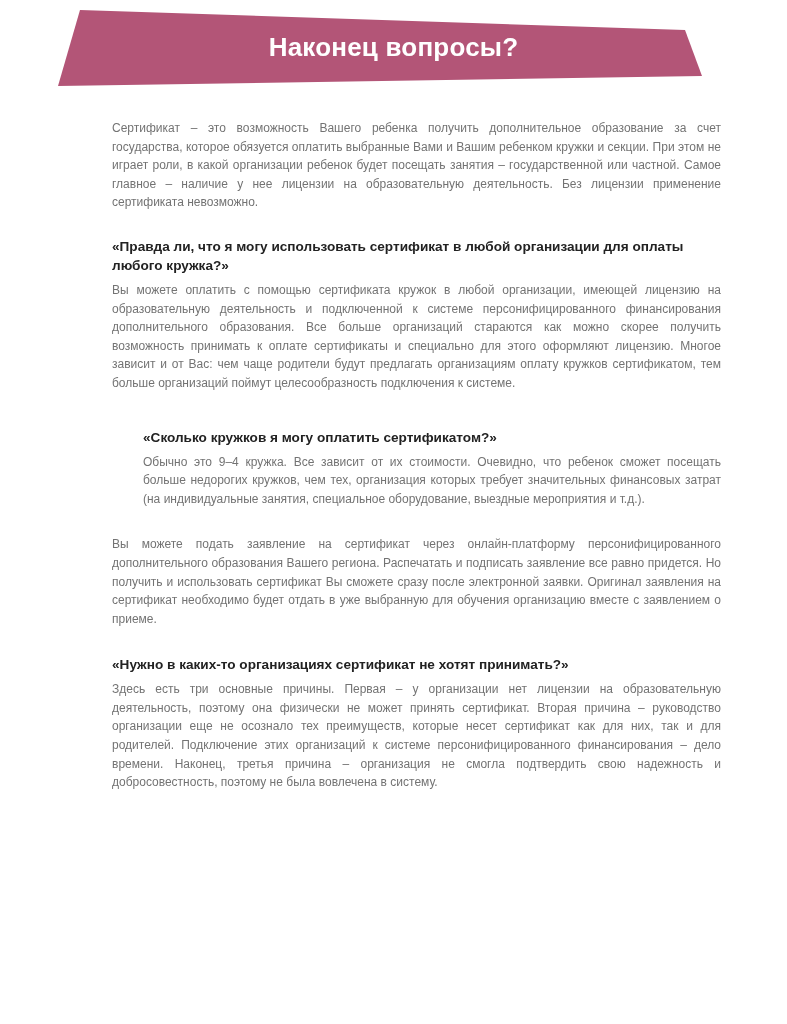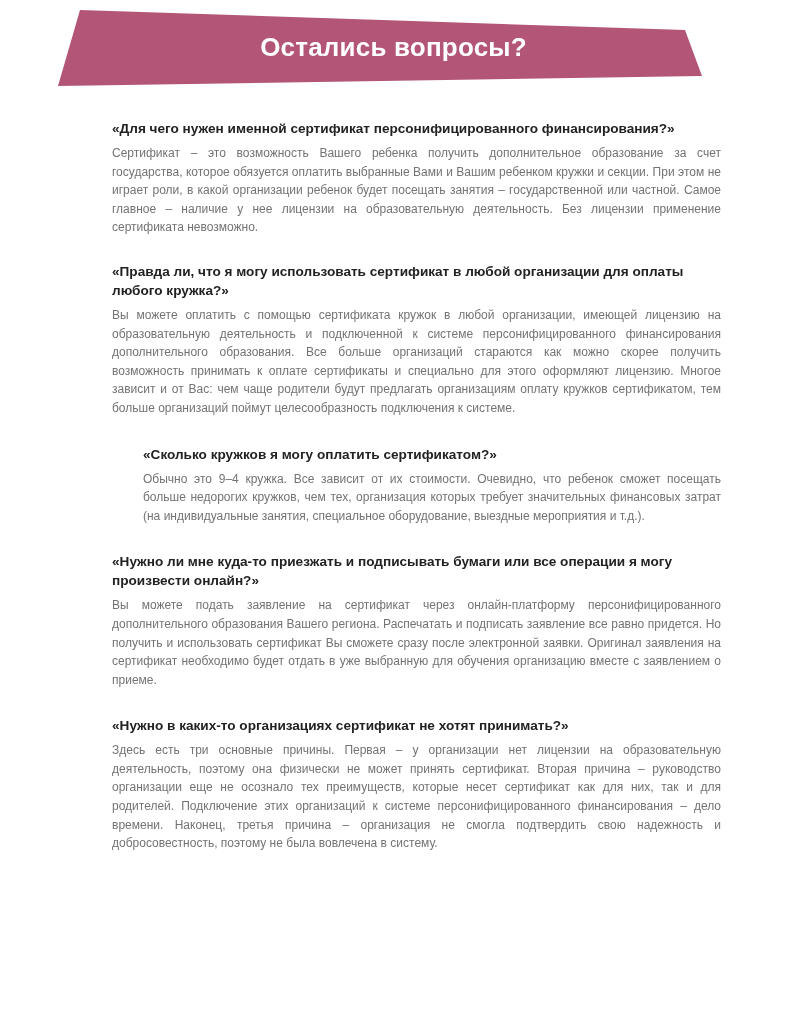--- a/index.html
+++ b/index.html
@@ -10,50 +10,48 @@
     .banner-title { position: absolute; left: 0; right: 0; top: 32px; text-align: center;
                     color: #ffffff; font-weight: bold; font-size: 26px; letter-spacing: 0.2px; }
     .content { position: absolute; left: 112px; top: 119px; width: 609px; }
     .qa { margin: 0 0 20px 0; }
     .question { font-weight: bold; font-size: 13.6px; line-height: 19px; color: #222222;
                 margin: 0 0 6px 0; }
     .answer { font-size: 12px; line-height: 18.6px; color: #737373; text-align: justify;
               margin: 0; }
     .qa:nth-child(1) { margin-bottom: 24px; }
     .qa:nth-child(2) { margin-bottom: 25px; }
-    .qa:nth-child(3) { margin-bottom: 27px; }
+    .qa:nth-child(3) { margin-bottom: 35px; }
     .qa:nth-child(4) { margin-bottom: 27px; margin-left: 31px; }
     .qa:nth-child(5) { margin-bottom: 27px; }
   </style>
 </head>
 <body>
 
 <div class="banner">
   <svg width="787" height="100" viewBox="0 0 787 100">
     <polygon id="banner-poly" points="80,10 685,30 702,76 58,86" fill="#b35577"></polygon>
   </svg>
-  <div class="banner-title">Остались вопросы?</div>
+  <div class="banner-title">Наконец вопросы?</div>
 </div>
 
 <div class="content">
   <div class="qa">
-    <p class="question">«Для чего нужен именной сертификат персонифицированного финансирования?»</p>
     <p class="answer">Сертификат – это возможность Вашего ребенка получить дополнительное образование за счет государства, которое обязуется оплатить выбранные Вами и Вашим ребенком кружки и секции. При этом не играет роли, в какой организации ребенок будет посещать занятия – государственной или частной. Самое главное – наличие у нее лицензии на образовательную деятельность. Без лицензии применение сертификата невозможно.</p>
   </div>
   <div class="qa">
   </div>
   <div class="qa">
     <p class="question">«Правда ли, что я могу использовать сертификат в любой организации для оплаты любого кружка?»</p>
     <p class="answer">Вы можете оплатить с помощью сертификата кружок в любой организации, имеющей лицензию на образовательную деятельность и подключенной к системе персонифицированного финансирования дополнительного образования. Все больше организаций стараются как можно скорее получить возможность принимать к оплате сертификаты и специально для этого оформляют лицензию. Многое зависит и от Вас: чем чаще родители будут предлагать организациям оплату кружков сертификатом, тем больше организаций поймут целесообразность подключения к системе.</p>
   </div>
   <div class="qa">
     <p class="question">«Сколько кружков я могу оплатить сертификатом?»</p>
     <p class="answer">Обычно это 9–4 кружка. Все зависит от их стоимости. Очевидно, что ребенок сможет посещать больше недорогих кружков, чем тех, организация которых требует значительных финансовых затрат (на индивидуальные занятия, специальное оборудование, выездные мероприятия и т.д.).</p>
   </div>
   <div class="qa">
-    <p class="question">«Нужно ли мне куда-то приезжать и подписывать бумаги или все операции я могу произвести онлайн?»</p>
     <p class="answer">Вы можете подать заявление на сертификат через онлайн-платформу персонифицированного дополнительного образования Вашего региона. Распечатать и подписать заявление все равно придется. Но получить и использовать сертификат Вы сможете сразу после электронной заявки. Оригинал заявления на сертификат необходимо будет отдать в уже выбранную для обучения организацию вместе с заявлением о приеме.</p>
   </div>
   <div class="qa">
     <p class="question">«Нужно в каких-то организациях сертификат не хотят принимать?»</p>
     <p class="answer">Здесь есть три основные причины. Первая – у организации нет лицензии на образовательную деятельность, поэтому она физически не может принять сертификат. Вторая причина – руководство организации еще не осознало тех преимуществ, которые несет сертификат как для них, так и для родителей. Подключение этих организаций к системе персонифицированного финансирования – дело времени. Наконец, третья причина – организация не смогла подтвердить свою надежность и добросовестность, поэтому не была вовлечена в систему.</p>
   </div>
 </div>
 
 </body></html>

